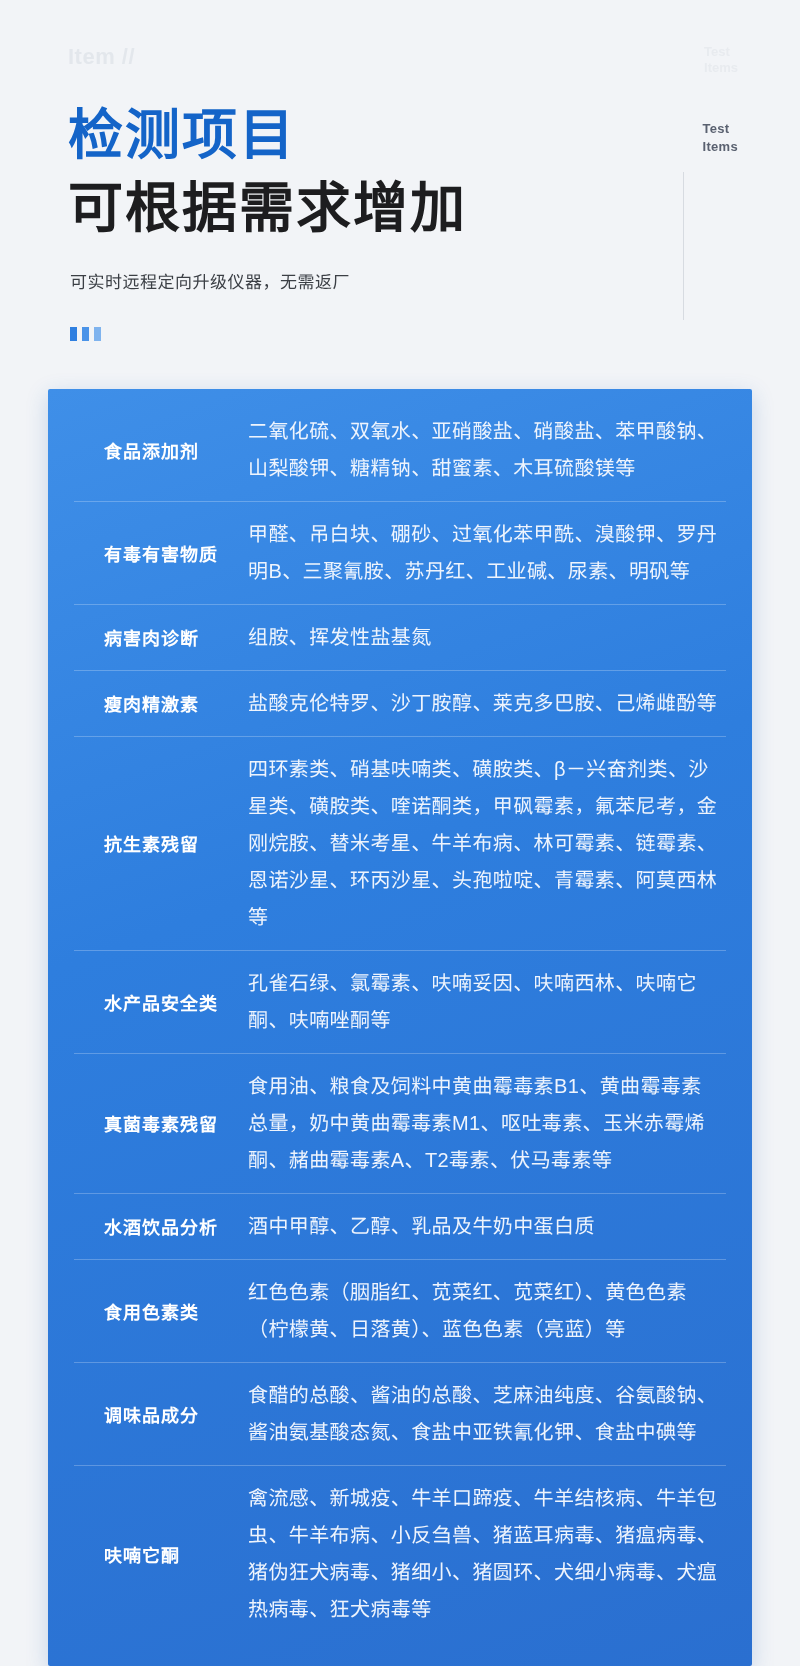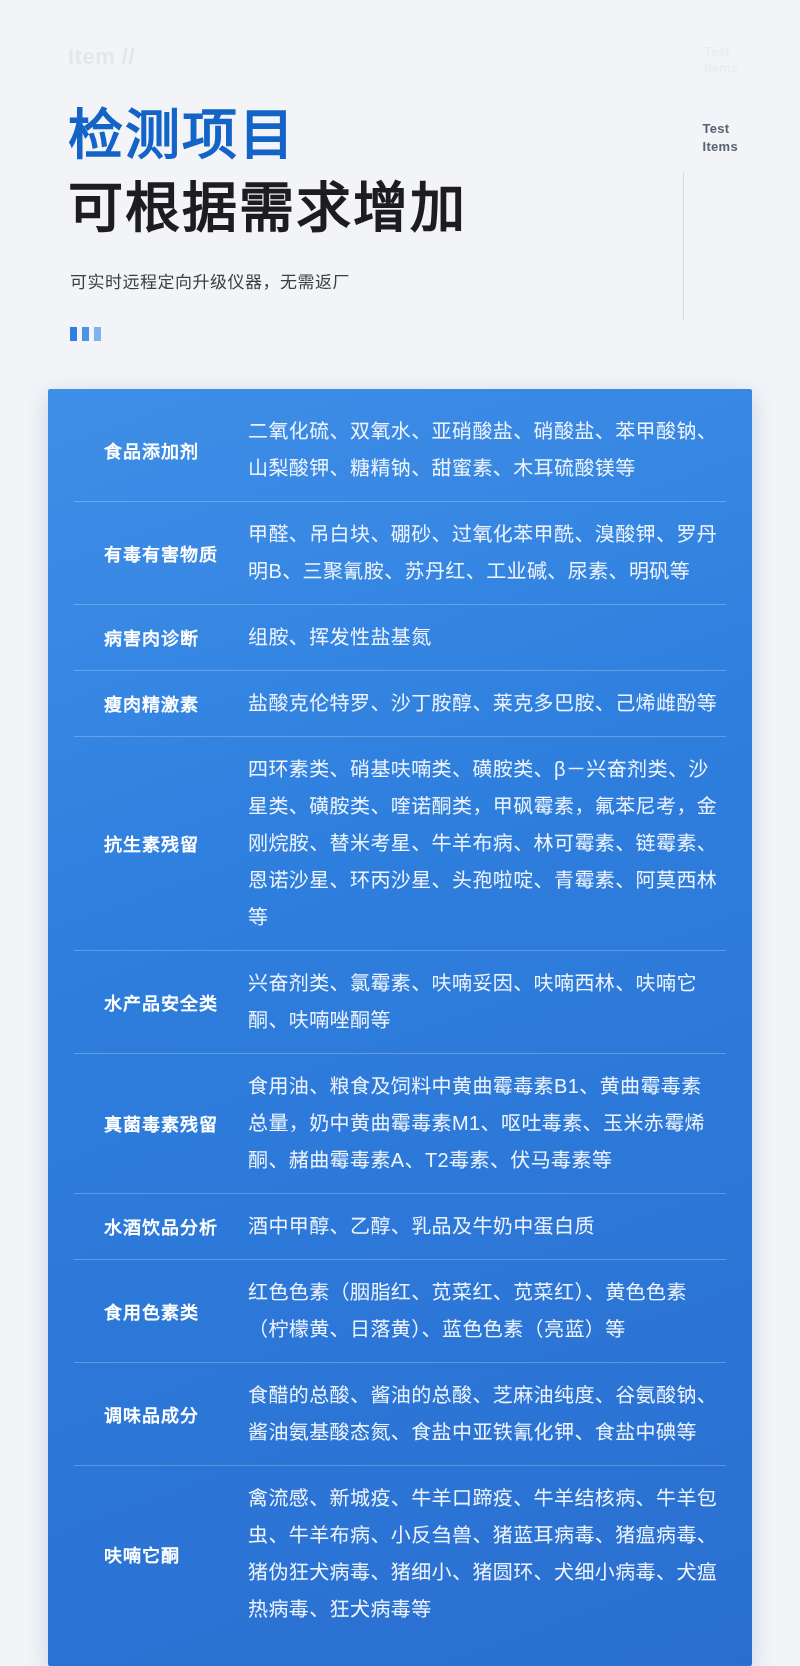--- a/index.html
+++ b/index.html
@@ -205,21 +205,21 @@
       <div class="row-value">盐酸克伦特罗、沙丁胺醇、莱克多巴胺、己烯雌酚等</div>
     </div>
 
     <div class="row">
       <div class="row-label">抗生素残留</div>
       <div class="row-value">四环素类、硝基呋喃类、磺胺类、β－兴奋剂类、沙星类、磺胺类、喹诺酮类，甲砜霉素，氟苯尼考，金刚烷胺、替米考星、牛羊布病、林可霉素、链霉素、恩诺沙星、环丙沙星、头孢啦啶、青霉素、阿莫西林等</div>
     </div>
 
     <div class="row">
       <div class="row-label">水产品安全类</div>
-      <div class="row-value">兴奋剂类、氯霉素、呋喃妥因、呋喃西林、呋喃它酮、呋喃唑酮等</div>
+      <div class="row-value">孔雀石绿、氯霉素、呋喃妥因、呋喃西林、呋喃它酮、呋喃唑酮等</div>
     </div>
 
     <div class="row">
       <div class="row-label">真菌毒素残留</div>
       <div class="row-value">食用油、粮食及饲料中黄曲霉毒素B1、黄曲霉毒素总量，奶中黄曲霉毒素M1、呕吐毒素、玉米赤霉烯酮、赭曲霉毒素A、T2毒素、伏马毒素等</div>
     </div>
 
     <div class="row">
       <div class="row-label">水酒饮品分析</div>
       <div class="row-value">酒中甲醇、乙醇、乳品及牛奶中蛋白质</div>

